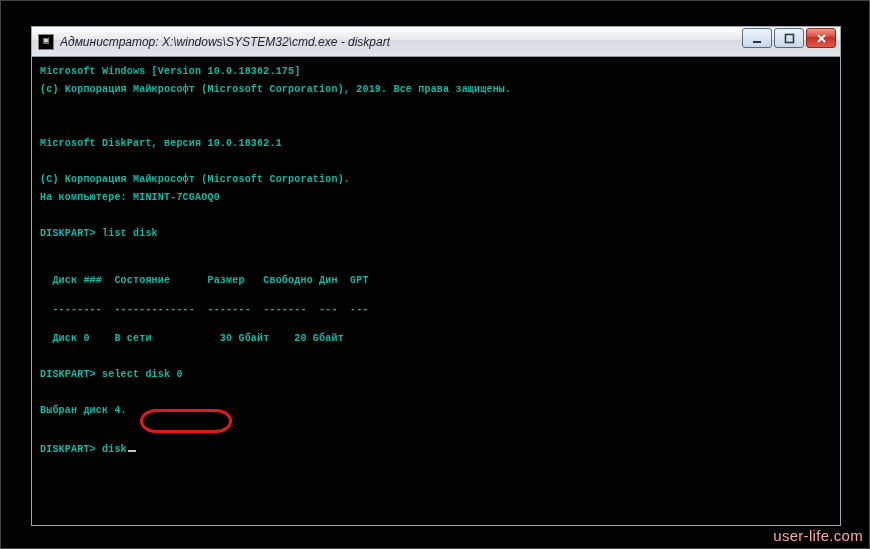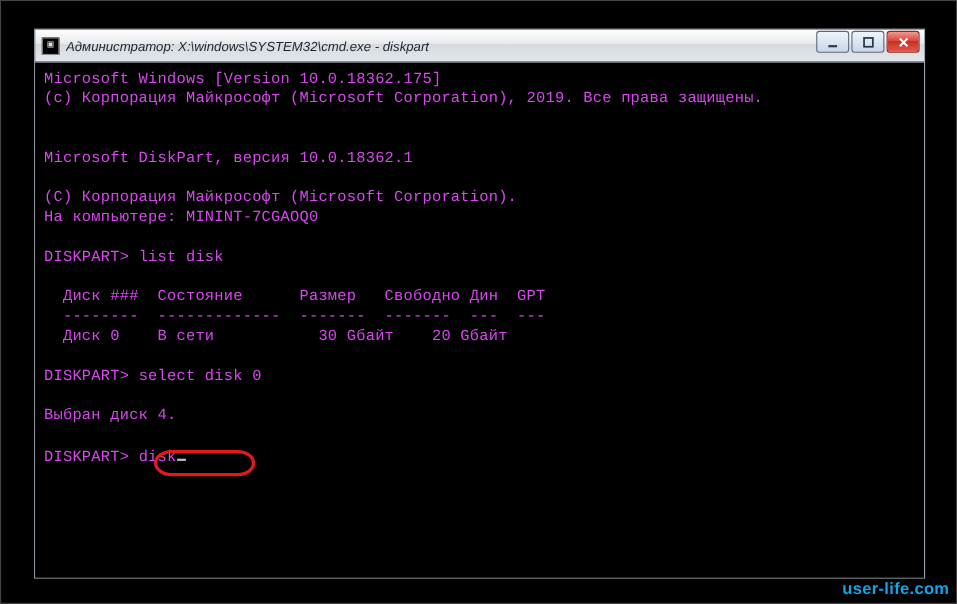--- a/index.html
+++ b/index.html
@@ -77,30 +77,31 @@
   .win-btn.min, .win-btn.max {
     background: linear-gradient(#eef4fb, #c9d7e8);
   }
   .win-btn.close {
     background: linear-gradient(#f09a8f, #d9463a 45%, #c62f23 46%, #e2584b);
     border-color: #8a2b22;
   }
   .win-btn svg { display:block; }
   .terminal {
     background: #000;
-    color: #d946ef;
-    font-size: 14px;
+    color: #14b8a6;
+    font-size: 10px;
     line-height: 18px;
     padding: 6px 8px 8px 8px;
     height: calc(100% - 30px);
     overflow: hidden;
     letter-spacing: 0.2px;
+    font-weight: bold;
   }
   .terminal .line { white-space: pre; font-family: "Consolas","Courier New",monospace; }
-  .hdr-row, .sep-row, .data-row { white-space: pre; }
+  .hdr-row, .sep-row, .data-row { white-space: pre; margin-top: 11px; }
   .blank { height: 18px; }
   .cursor {
     display: inline-block;
     width: 8px;
     border-bottom: 2px solid #c0c0c0;
     height: 14px;
     vertical-align: baseline;
     margin-left: 1px;
   }
   .highlight-oval {
@@ -108,22 +109,22 @@
     border: 3px solid #e11b1b;
     border-radius: 16px / 12px;
     pointer-events: none;
   }
   .watermark {
     position: absolute;
     right: 6px;
     bottom: 4px;
     font-family: Arial, sans-serif;
     font-size: 15px;
-    font-weight: bold;
-    color: #0ea5e9;
+    font-weight: normal;
+    color: #fca5a5;
     text-shadow: 1px 1px 1px #000, -1px -1px 1px #000, 1px -1px 1px #000, -1px 1px 1px #000;
     letter-spacing: .3px;
   }
 </style>
 </head>
 <body>
 
 <div class="canvas">
 
   <div class="window">

